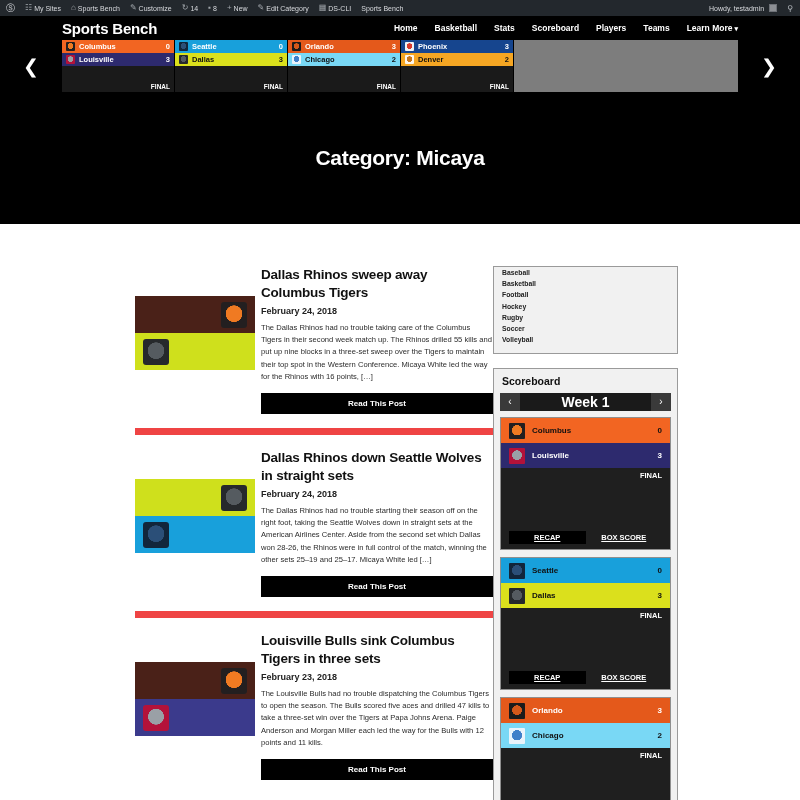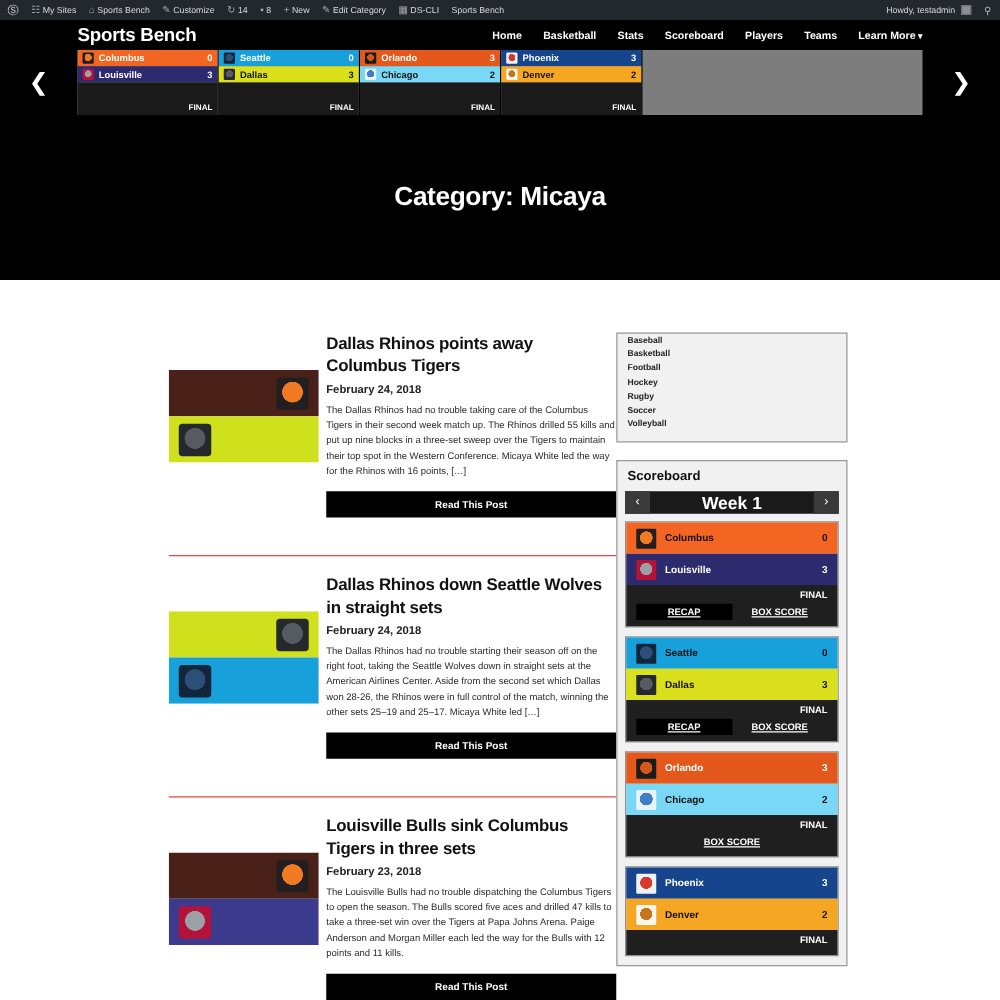--- a/index.html
+++ b/index.html
@@ -92,21 +92,21 @@
   
   #main {
     display: flex; padding: 42px 0 0 0; gap: 0;
     background: #fff;
   }
   .content-col { width: 493px; flex: 0 0 493px; padding-left: 135px; }
   .side-col { width: 307px; flex: 0 0 307px; padding: 0 122px 0 0; }
 
   
   .post { display: flex; gap: 0; padding-bottom: 14px; }
-  .post + .post { border-top: 1px solid #ef4444; padding-top: 14px; margin-top: 16px; }
+  .post + .post { border-top: 7px solid #ef4444; padding-top: 14px; }
   .thumb {
     width: 120px; flex: 0 0 120px; height: 74px;
     margin-right: 6px; margin-top: 30px; position: relative; overflow: hidden;
   }
   .thumb .half { height: 50%; position: relative; }
   .thumb .logo {
     position: absolute; width: 26px; height: 26px;
     top: 50%; transform: translateY(-50%);
   }
   .thumb .logo.right { right: 8px; }
@@ -166,21 +166,21 @@
   .sb-row .sc { flex: 0 0 auto; }
   .sb-foot { background: #1f1f1f; padding: 3px 8px 5px 8px; }
   .sb-final {
     text-align: right; color: #fff; font-size: 7.5px;
     font-weight: bold; padding-bottom: 3px;
   }
   .sb-links { display: flex; }
   .sb-links a {
     flex: 1 1 50%; text-align: center; color: #fff;
     font-size: 7.5px; font-weight: bold;
-    text-decoration: underline; padding: 2px 0;
+    text-decoration: underline; padding: 2px 0; margin-top: 48px;
   }
   .sb-links a.solo { flex: 1 1 100%; }
   .sb-links a.recap { background: #000; }
 </style>
 </head>
 <body>
 
 <div id="adminbar">
   <div class="ab-left">
     <span class="wp-logo">Ⓢ</span>
@@ -312,21 +312,21 @@
       <article class="post">
         <div class="thumb">
           <div class="half" style="background: rgb(74, 33, 24);">
             <div class="logo right" style="background: radial-gradient(circle at 50% 45%, rgb(240, 122, 34) 0px, rgb(240, 122, 34) 42%, rgb(35, 31, 32) 44%, rgb(35, 31, 32) 100%); border-radius: 3px;"></div>
           </div>
           <div class="half" style="background: rgb(207, 224, 28);">
             <div class="logo left" style="background: radial-gradient(circle at 50% 45%, rgb(85, 91, 96) 0px, rgb(85, 91, 96) 42%, rgb(38, 41, 44) 44%, rgb(38, 41, 44) 100%); border-radius: 3px;"></div>
           </div>
         </div>
         <div class="post-body">
-          <h2 class="post-title">Dallas Rhinos points away Columbus Tigers</h2>
+          <h2 class="post-title">Dallas Rhinos sweep away Columbus Tigers</h2>
           <div class="post-date">February 24, 2018</div>
           <p class="post-excerpt">The Dallas Rhinos had no trouble taking care of the Columbus Tigers in their second week match up. The Rhinos drilled 55 kills and put up nine blocks in a three-set sweep over the Tigers to maintain their top spot in the Western Conference. Micaya White led the way for the Rhinos with 16 points, […]</p>
           <a class="read-btn" href="#">Read This Post</a>
         </div>
       </article>
       <article class="post">
         <div class="thumb">
           <div class="half" style="background: rgb(207, 224, 28);">
             <div class="logo right" style="background: radial-gradient(circle at 50% 45%, rgb(85, 91, 96) 0px, rgb(85, 91, 96) 42%, rgb(38, 41, 44) 44%, rgb(38, 41, 44) 100%); border-radius: 3px;"></div>
           </div>

